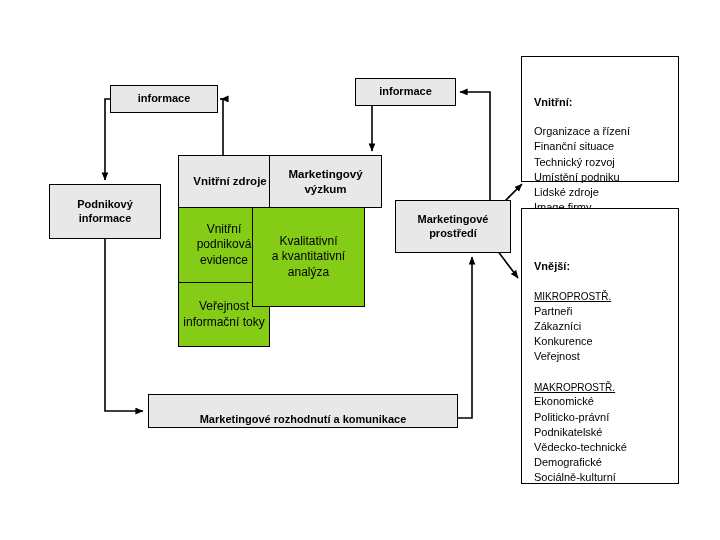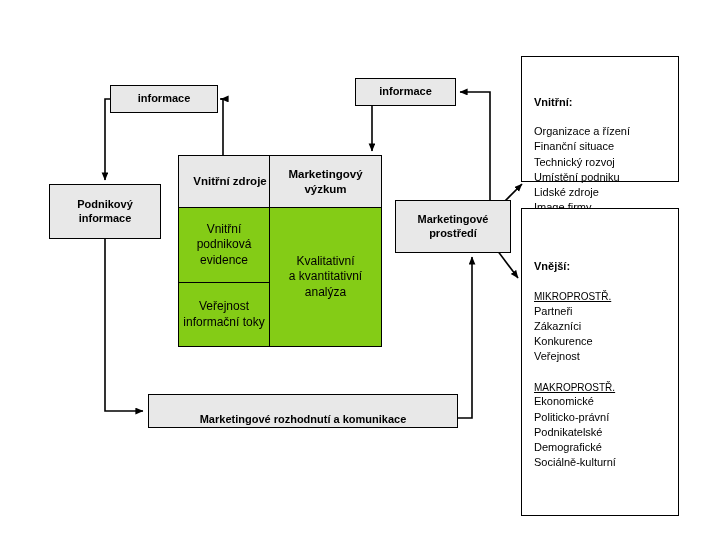--- a/index.html
+++ b/index.html
@@ -176,50 +176,51 @@
       </span>
     </div>
 
     <div class="cell" style="left:0px; top:127px; width:92px; height:65px;">
       <span>
         <span class="lbl-multi">Veřejnost</span>
         <span class="lbl-multi">informační toky</span>
       </span>
     </div>
 
-    <div class="cell" style="left:91px; top:52px; width:113px; height:140px;justify-content:center;">
+    <div class="cell" style="left:74px; top:52px; width:113px; height:100px;justify-content:center;">
       <span>
         <span class="lbl-multi">Kvalitativní</span>
         <span class="lbl-multi">a kvantitativní</span>
         <span class="lbl-multi">analýza</span>
       </span>
     </div>
   </div>
 
   <div class="infobox" style="left:521px; top:56px; width:158px; height:126px;">
     <span class="bx-title">Vnitřní:</span>
     <span class="bx-gap"></span>
     <span class="bx-item">Organizace a řízení</span>
     <span class="bx-item">Finanční situace</span>
     <span class="bx-item">Technický rozvoj</span>
     <span class="bx-item">Umístění podniku</span>
     <span class="bx-item">Lidské zdroje</span>
     <span class="bx-item">Image firmy</span>
   </div>
 
-  <div class="infobox" style="left:521px; top:208px; width:158px; height:308px; padding-top:22px;">
+  <div class="infobox" style="left:521px; top:208px; width:158px; height:276px; padding-top:22px;">
     <span class="bx-title">Vnější:</span>
     <span class="bx-gap"></span>
     <span class="bx-sub">MIKROPROSTŘ.</span>
     <span class="bx-item">Partneři</span>
     <span class="bx-item">Zákazníci</span>
     <span class="bx-item">Konkurence</span>
     <span class="bx-item">Veřejnost</span>
     <span class="bx-gap"></span>
     <span class="bx-sub">MAKROPROSTŘ.</span>
     <span class="bx-item">Ekonomické</span>
     <span class="bx-item">Politicko-právní</span>
     <span class="bx-item">Podnikatelské</span>
+    <span class="bx-item">Vědecko-technické</span>
     <span class="bx-item">Demografické</span>
     <span class="bx-item">Sociálně-kulturní</span>
   </div>
 
 </div>
 
 </body></html>

